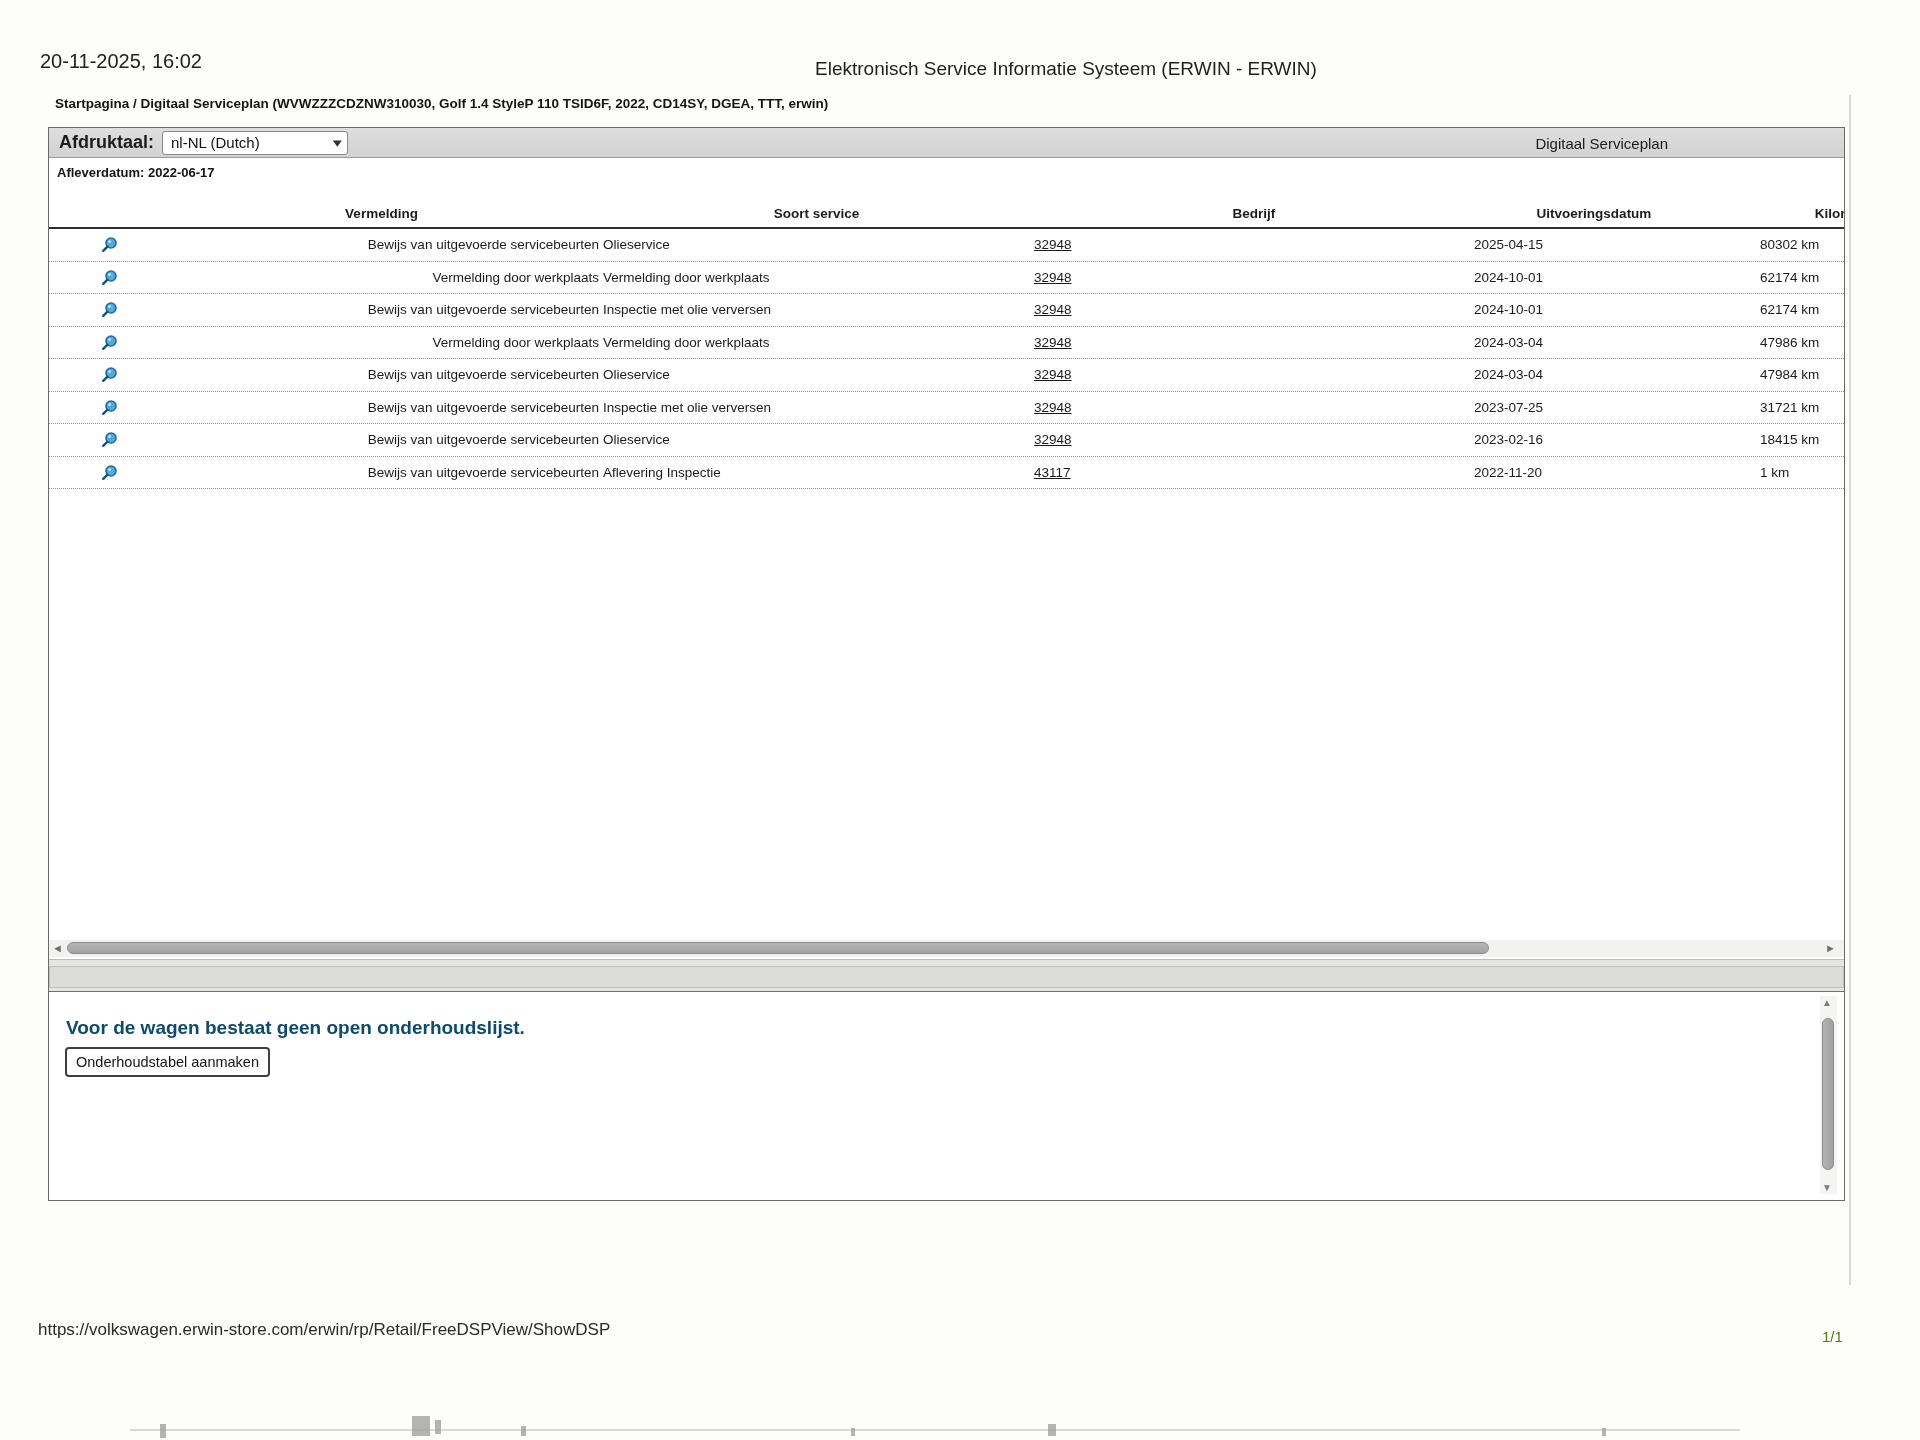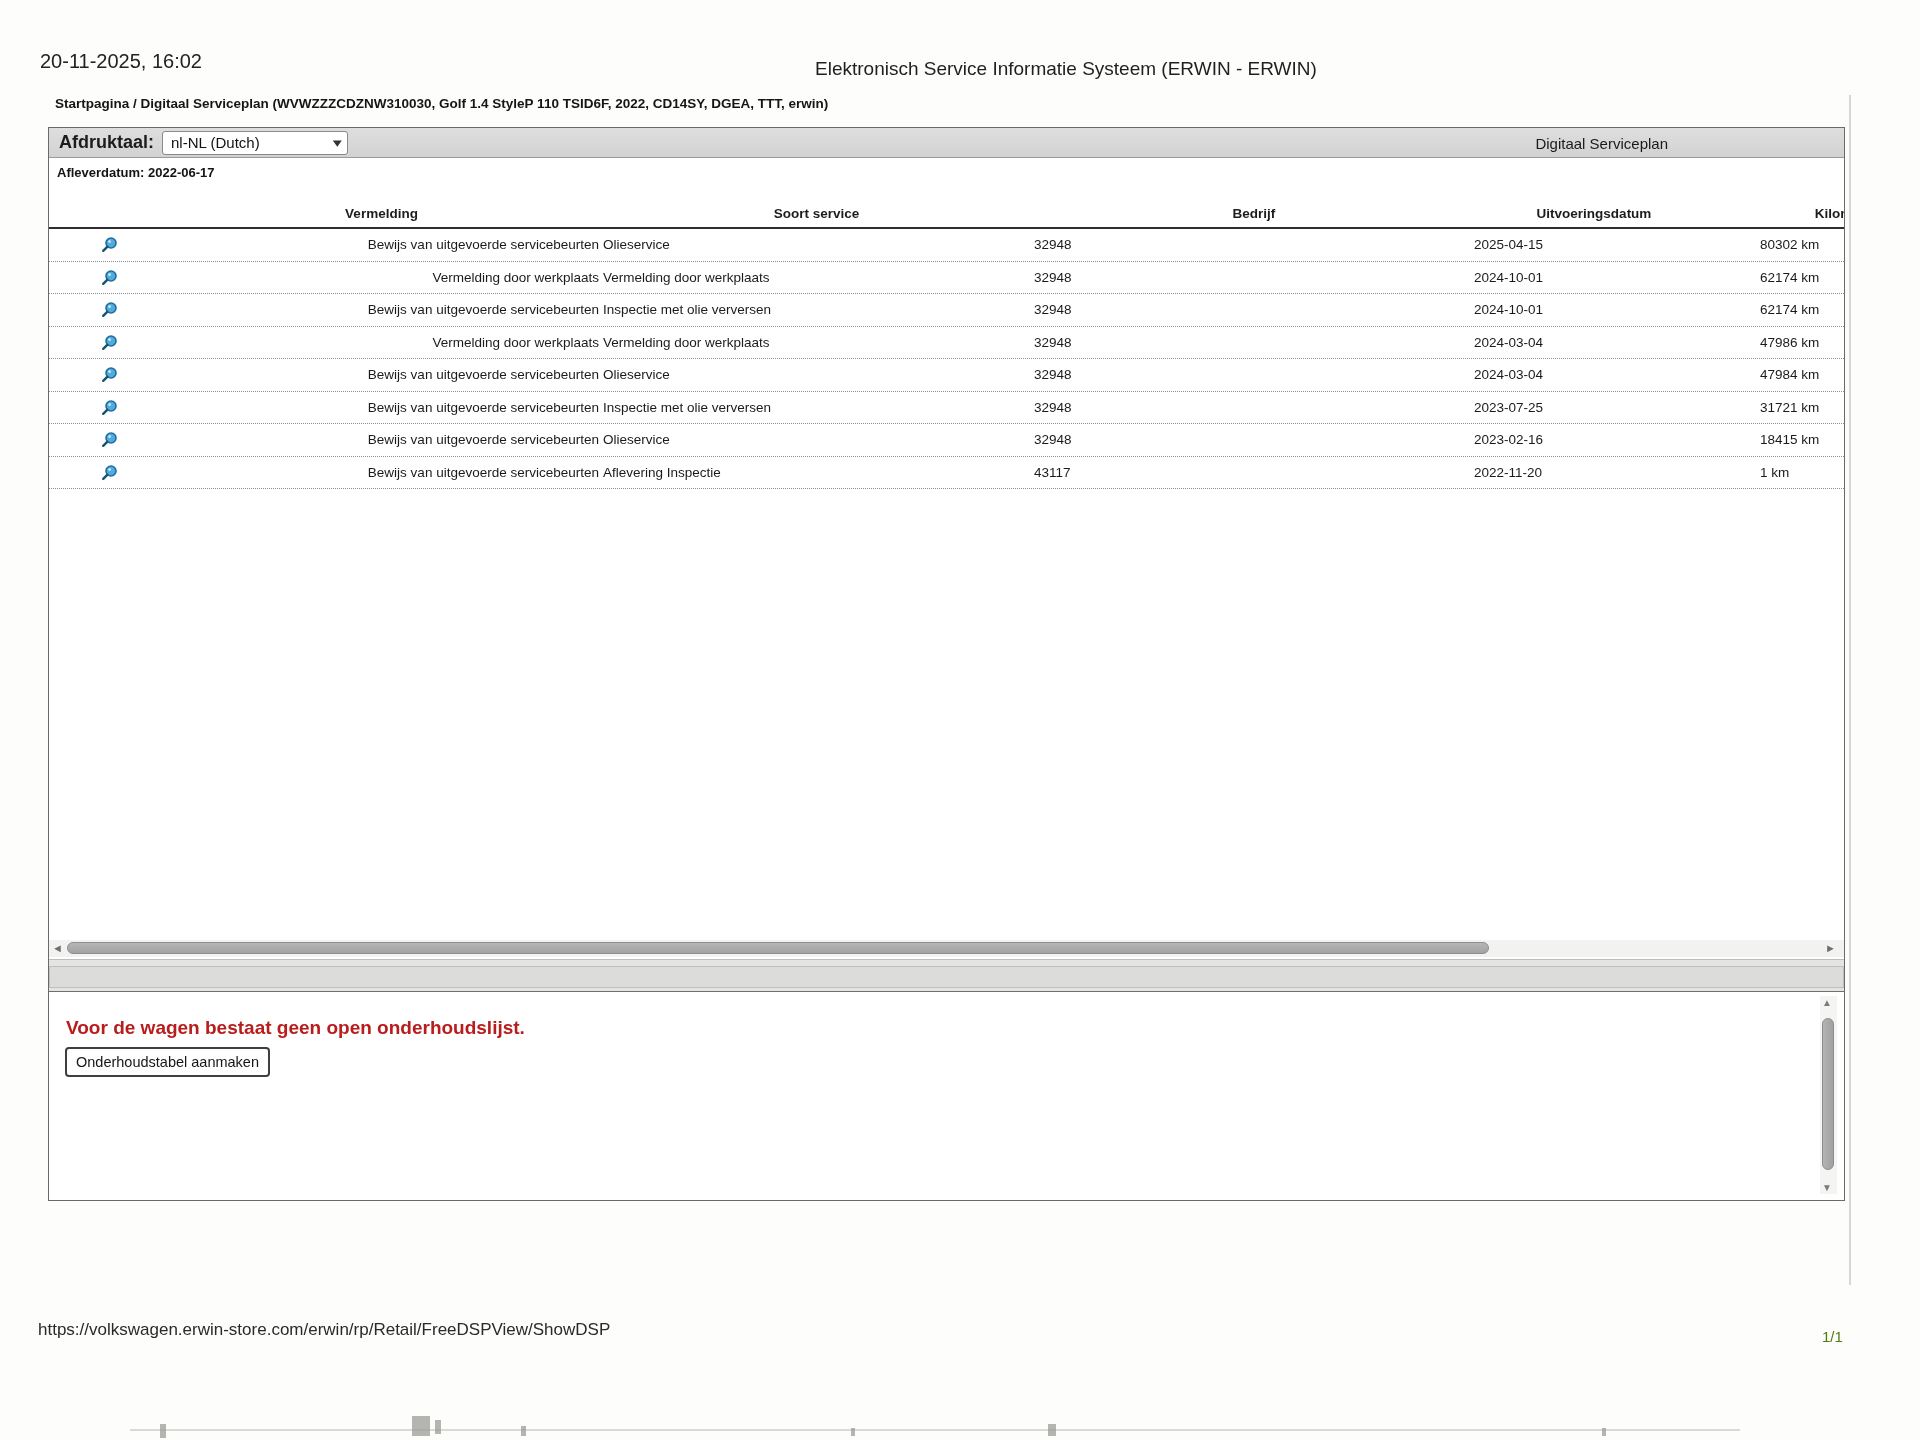--- a/index.html
+++ b/index.html
@@ -44,21 +44,21 @@
 
   
   .tbl{position:absolute;left:0;top:78px;width:1965px;}
   .grid{display:grid;grid-template-columns:115px 435px 435px 440px 240px 300px;}
   .thead{font-weight:bold;font-size:13.5px;border-bottom:2px solid #2e2e2e;padding-bottom:6px;}
   .thead > div{text-align:center;}
   .trow{height:31.5px;align-items:center;border-bottom:1px dotted #8f8f8f;font-size:13.5px;color:#1b1b1b;}
   .cell-icon{padding-left:52px;display:flex;align-items:center;}
   .cell-verm{padding-left:8px;text-align:right;}
   .cell-soort{padding-left:4px;}
-  .cell-bedrijf{padding-left:0px;}
+  .cell-bedrijf{padding-left:0px;text-decoration:underline;}
   .cell-datum{padding-left:0px;}
   .cell-km{padding-left:46px;}
   .mag{width:17px;height:17px;display:block;cursor:pointer;}
 
   
   .hscroll{position:absolute;left:0;top:812px;width:1797px;height:17px;background:#f2f2f1;}
   .hthumb{position:absolute;left:18px;top:2px;width:1422px;height:12px;border-radius:6px;
           background:linear-gradient(#b6b6b6,#a2a2a2);border:1px solid #8d8d8d;box-sizing:border-box;}
   .arrow{position:absolute;font-size:11px;color:#6f6f6f;top:2px;}
   .arrow-left{left:3px;}
@@ -79,21 +79,21 @@
     display:flex;align-items:center;justify-content:center;
     font-size:13.5px;padding:0 24px;white-space:nowrap;box-sizing:border-box;
   }
   .tab.active .tab-inner{background:#fbfbfa;color:#111;}
   .tab.normal .tab-inner{background:#d7d7db;color:#222;}
   .tab.disabled .tab-inner{background:#d7d7db;color:#95959d;}
   .tab-filler{flex:1 1 auto;height:22px;margin:0 2px 3px 10px;background:#dcdcdb;border:1px solid #bfbfbf;box-sizing:border-box;}
 
   
   .panel{position:absolute;left:0;top:865px;width:1797px;height:209px;background:#fff;}
-  .panel-msg{position:absolute;left:17px;top:24px;font-size:19px;font-weight:bold;color:#b91c1c;}
+  .panel-msg{position:absolute;left:17px;top:24px;font-size:19px;font-weight:bold;color:#0c4a6e;}
   .panel-btn{
     position:absolute;left:16px;top:54px;
     border:2px solid #3f3f3f;border-radius:4px;background:#fefefe;
     font-size:14.5px;color:#161616;padding:5px 9px;cursor:pointer;
     font-family:"Liberation Sans","DejaVu Sans",sans-serif;
   }
   .vscroll{position:absolute;left:1771px;top:3px;width:17px;height:198px;background:#f4f4f3;}
   .vthumb{position:absolute;left:2px;top:22px;width:12px;height:152px;border-radius:6px;
           background:linear-gradient(90deg,#b4b4b4,#a0a0a0);border:1px solid #8d8d8d;box-sizing:border-box;}
   .varrow{position:absolute;left:2px;font-size:10px;color:#7c7c7c;}

